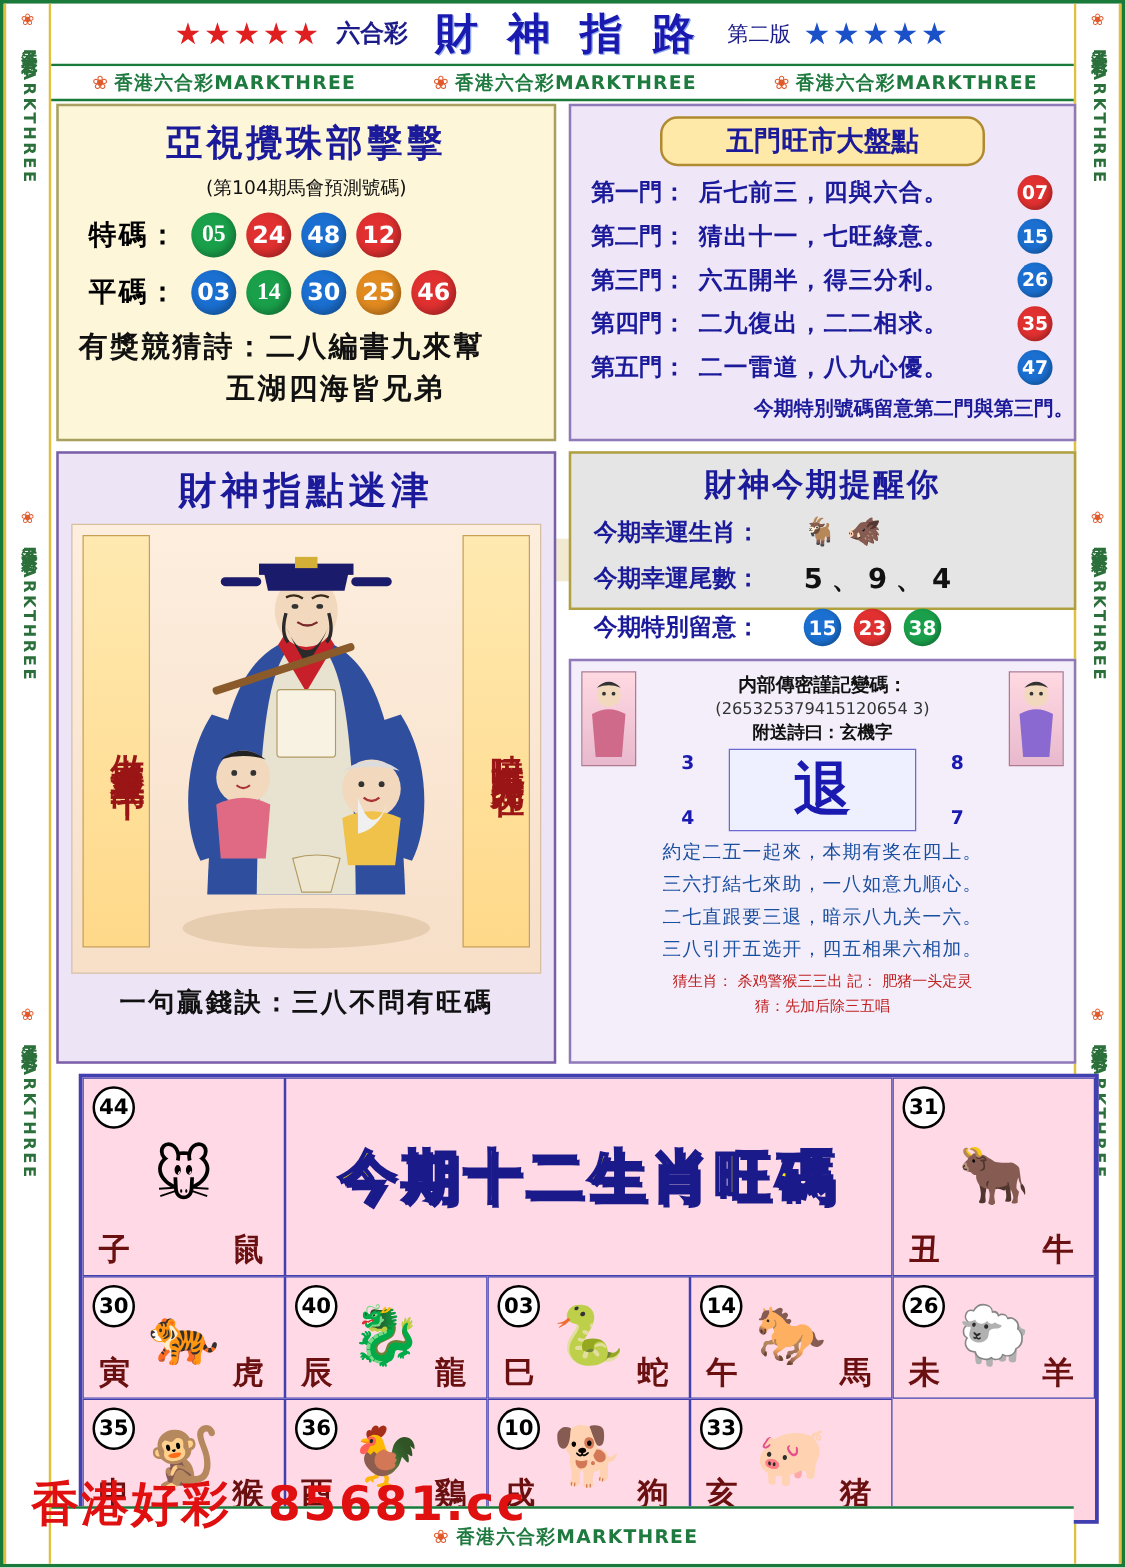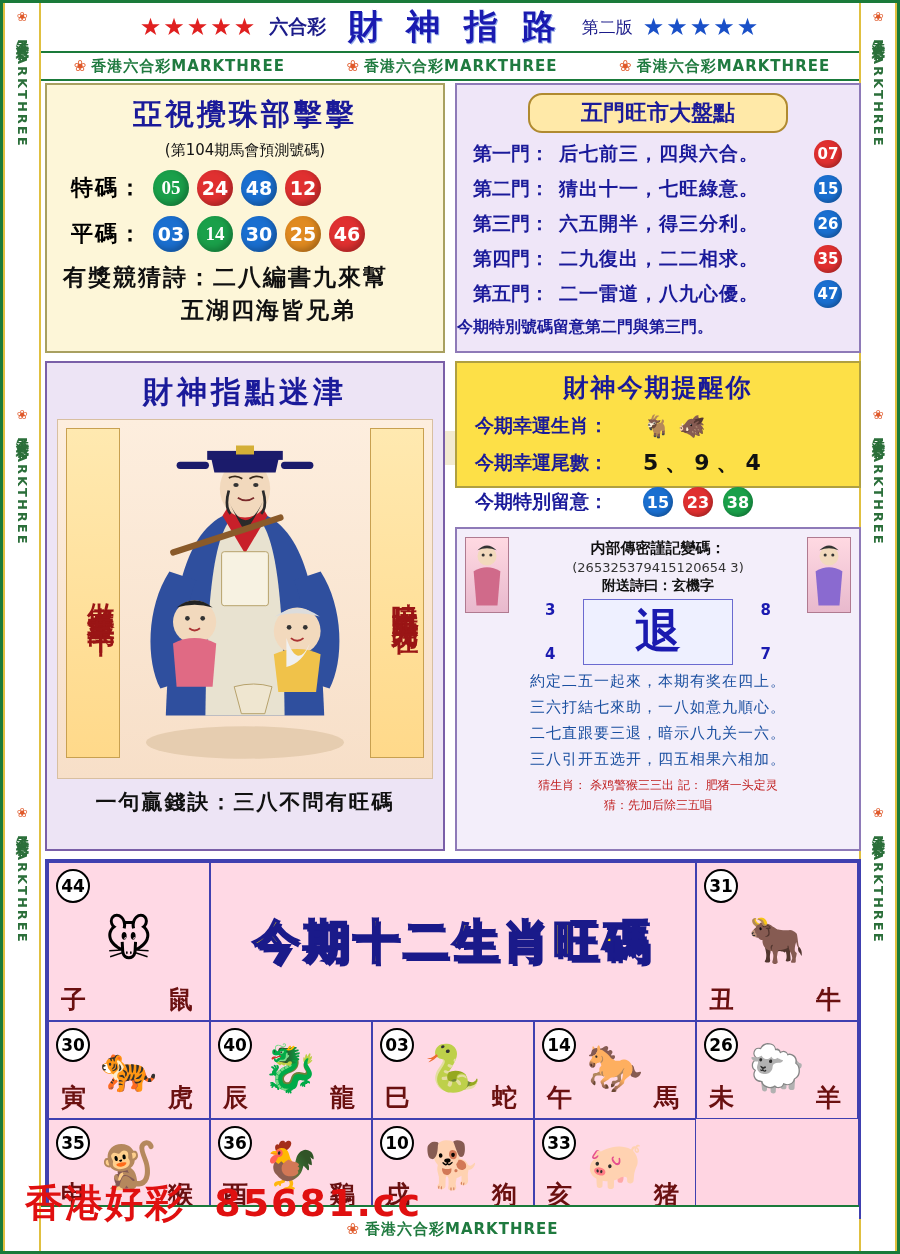--- a/index.html
+++ b/index.html
@@ -109,21 +109,21 @@
     font-size:22px; font-weight:bold; color:#1a1a9a; padding:3px 0;
   }
   .gate { display:flex; align-items:center; margin:7px 0 0 16px; font-size:19px; color:#1a1a9a; font-weight:bold;}
   .gate .g1 { width:86px; }
   .gate .g2 { width:255px; letter-spacing:1px;}
   .gate .bn {
     width:28px;height:28px;border-radius:50%;color:#fff;font-size:15px;font-weight:bold;
     display:flex;align-items:center;justify-content:center;
     box-shadow:inset -2px -2px 4px rgba(0,0,0,.25);
   }
-  #panelB .note { text-align:left; font-size:16px; color:#1a1a9a; margin-top:9px; font-weight:bold;}
+  #panelB .note { text-align:right; font-size:16px; color:#1a1a9a; margin-top:9px; font-weight:bold;}
 
   
   #panelC {
     left:0; top:278px; width:400px; height:490px;
     background:#ede4f5; border-color:#7a5fa8;
   }
   #panelC .ttl {
     text-align:center; font-size:30px; font-weight:bold; color:#1a1a9a;
     letter-spacing:4px; margin-top:9px;
   }
@@ -145,21 +145,21 @@
     position:absolute; left:70px; right:70px; top:14px; bottom:6px;
   }
   #panelC .bottomline {
     text-align:center; font-size:21px; font-weight:bold; color:#111;
     margin-top:9px; letter-spacing:2px;
   }
 
   
   #panelD {
     left:410px; top:278px; width:406px; height:127px;
-    background:#fde047; border-color:#b0a040;
+    background:#e5e5e5; border-color:#b0a040;
   }
   #panelD .ttl {
     text-align:center; font-size:25px; font-weight:bold; color:#1a1a9a;
     letter-spacing:2px; margin-top:8px;
   }
   .drow { display:flex; align-items:center; margin:9px 0 0 18px; font-size:19px; font-weight:bold; color:#1a1a9a;}
   .drow .dl { width:168px; }
   .zodi { font-size:22px; margin-right:20px; }
   .tailnum { font-size:22px; color:#111; letter-spacing:7px; }
   .drow .bn {
@@ -191,21 +191,21 @@
   .bigchar { font-size:46px; color:#1a1ab0; font-weight:bold; }
   .cnr { position:absolute; font-size:15px; color:#1a1ab0; font-weight:bold;}
   .cnr.tl{left:-18px;top:2px;} .cnr.tr{right:-18px;top:2px;}
   .cnr.bl{left:-18px;bottom:2px;} .cnr.br{right:-18px;bottom:2px;}
   .vline { text-align:center; font-size:15px; color:#1a4fa0; margin-top:7px; letter-spacing:1px;}
   .redline { text-align:center; font-size:12px; color:#c02020; margin-top:8px;}
   .redline2 { text-align:center; font-size:12px; color:#c02020; margin-top:3px;}
 
   
   #panelF {
-    left:0; top:776px; width:816px; height:360px;
+    left:18px; top:776px; width:816px; height:360px;
     background:#ffd5e2; border:3px solid #4040b0;
   }
   .grid { display:grid; grid-template-columns:repeat(5,1fr); width:100%; height:100%; }
   .cell { border:1px solid #4040b0; position:relative; background:#ffd9e5; }
   .cell .num {
     position:absolute; left:7px; top:6px;
     width:34px; height:34px; border-radius:50%;
     background:#fff; border:2px solid #000;
     display:flex;align-items:center;justify-content:center;
     font-size:17px;font-weight:bold;color:#000;

